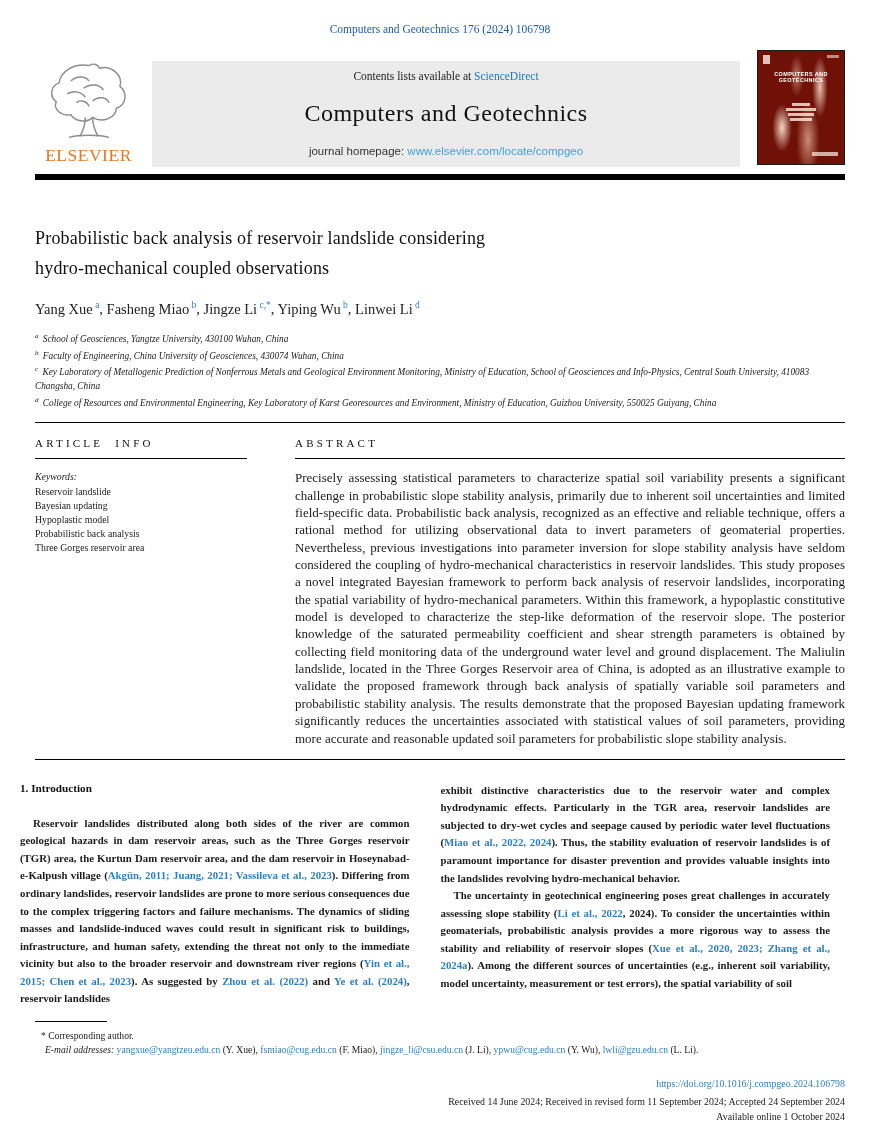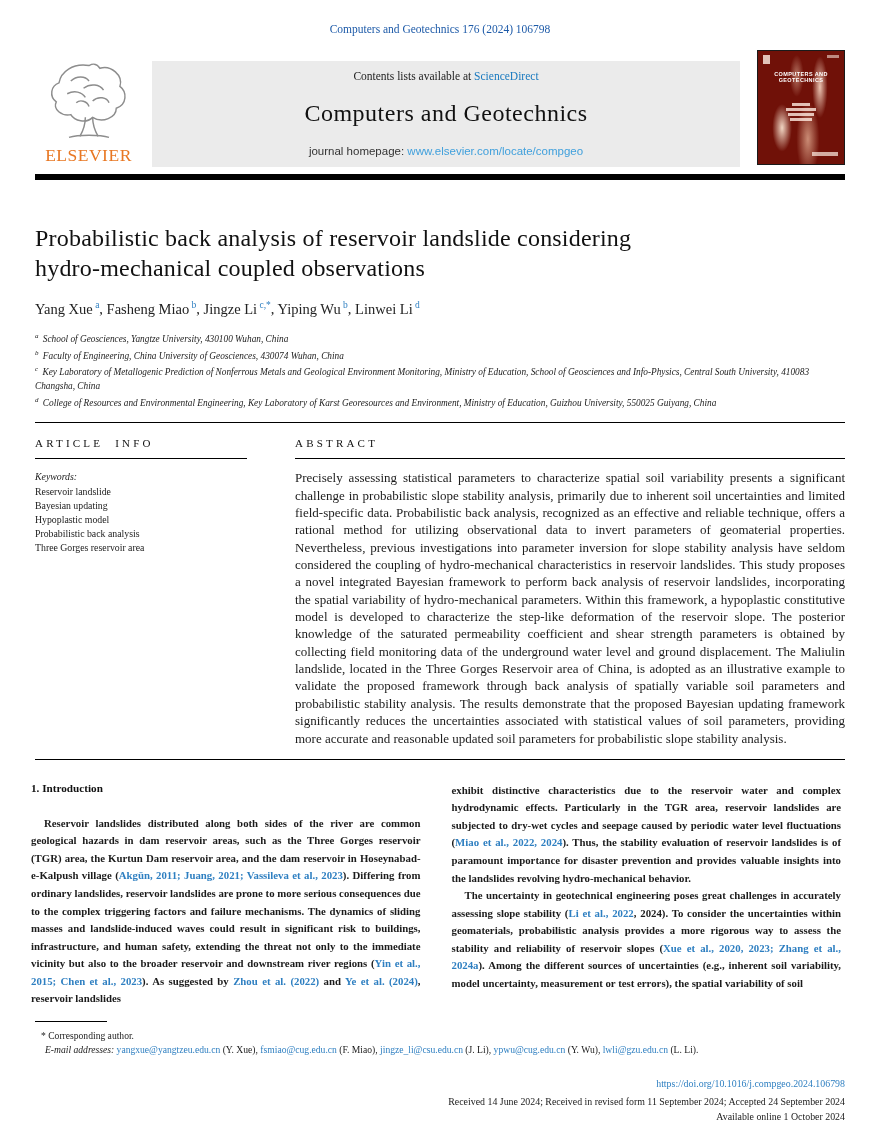--- a/index.html
+++ b/index.html
@@ -42,21 +42,21 @@
   .cover-ed { position:absolute; left:50%; transform:translateX(-50%); height:2.5px; background:rgba(255,235,225,.8); }
   .cover-ed.e1 { top:52px; width:18px; }
   .cover-ed.e2 { top:57px; width:30px; }
   .cover-ed.e3 { top:62px; width:26px; }
   .cover-ed.e4 { top:67px; width:22px; }
   .cover-foot { position:absolute; bottom:8px; right:6px; width:26px; height:4px; background:rgba(255,240,230,.7); }
 
   .thick-rule { height:6px; background:#000; margin:7px 35px 0 35px; }
 
   
-  .title { font-weight:normal; font-size:24px; line-height:30px; color:#111; margin:43px 35px 0 35px; letter-spacing:0.2px; }
+  .title { font-weight:normal; font-size:18px; line-height:30px; color:#111; margin:43px 35px 0 35px; letter-spacing:0.2px; }
   .authors { margin:17px 35px 0 35px; font-size:14.5px; color:#222; }
   .authors .sb { color:#2e7fc1; font-size:9.5px; vertical-align:6px; }
 
   
   .affils { margin:12px 35px 0 35px; font-size:9.3px; font-style:italic; line-height:13.6px; color:#222; }
   .affil sup { font-size:7px; margin-right:2px; }
 
   .rule-full { border:none; border-top:1.6px solid #000; margin:12px 35px 0 35px; }
 
   
@@ -65,21 +65,21 @@
   .abs-col { flex:1; }
   .sec-head { font-size:11px; color:#111; letter-spacing:3.2px; word-spacing:6px; }
   .head-rule { border:none; border-top:1.2px solid #000; margin-top:9px; }
   .info-col .head-rule { width:212px; }
   .kw-label { font-style:italic; font-size:9.8px; margin-top:11px; line-height:14.2px; }
   .kw { font-size:9.8px; line-height:14.2px; }
   .abs-text { margin-top:10px; font-size:13px; line-height:17.35px; text-align:justify; color:#1b1b1b; }
   .rule-bottom { border:none; border-top:1.6px solid #000; margin:12px 35px 0 35px; }
 
   
-  .body-cols { display:flex; gap:31px; margin:22px 35px 0 31px; }
+  .body-cols { display:flex; gap:31px; margin:22px 35px 0 20px; }
   .col { width:389.5px; flex:none; }
   .intro-head { font-size:11.2px; font-weight:bold; color:#111; margin-bottom:21px; }
   .body-p { font-size:10.8px; line-height:17.55px; text-align:justify; color:#1b1b1b;font-weight:bold; }
   .body-p.indent { text-indent:13px; }
   .lnk { color:#2e7fc1; }
   .it { font-style:italic; }
 
   
   .footnote { margin:13px 35px 0 35px; font-size:9.6px; line-height:14.5px; color:#1b1b1b; }
   .fn-rule { width:72px; border:none; border-top:1px solid #000; margin-bottom:7px; }

